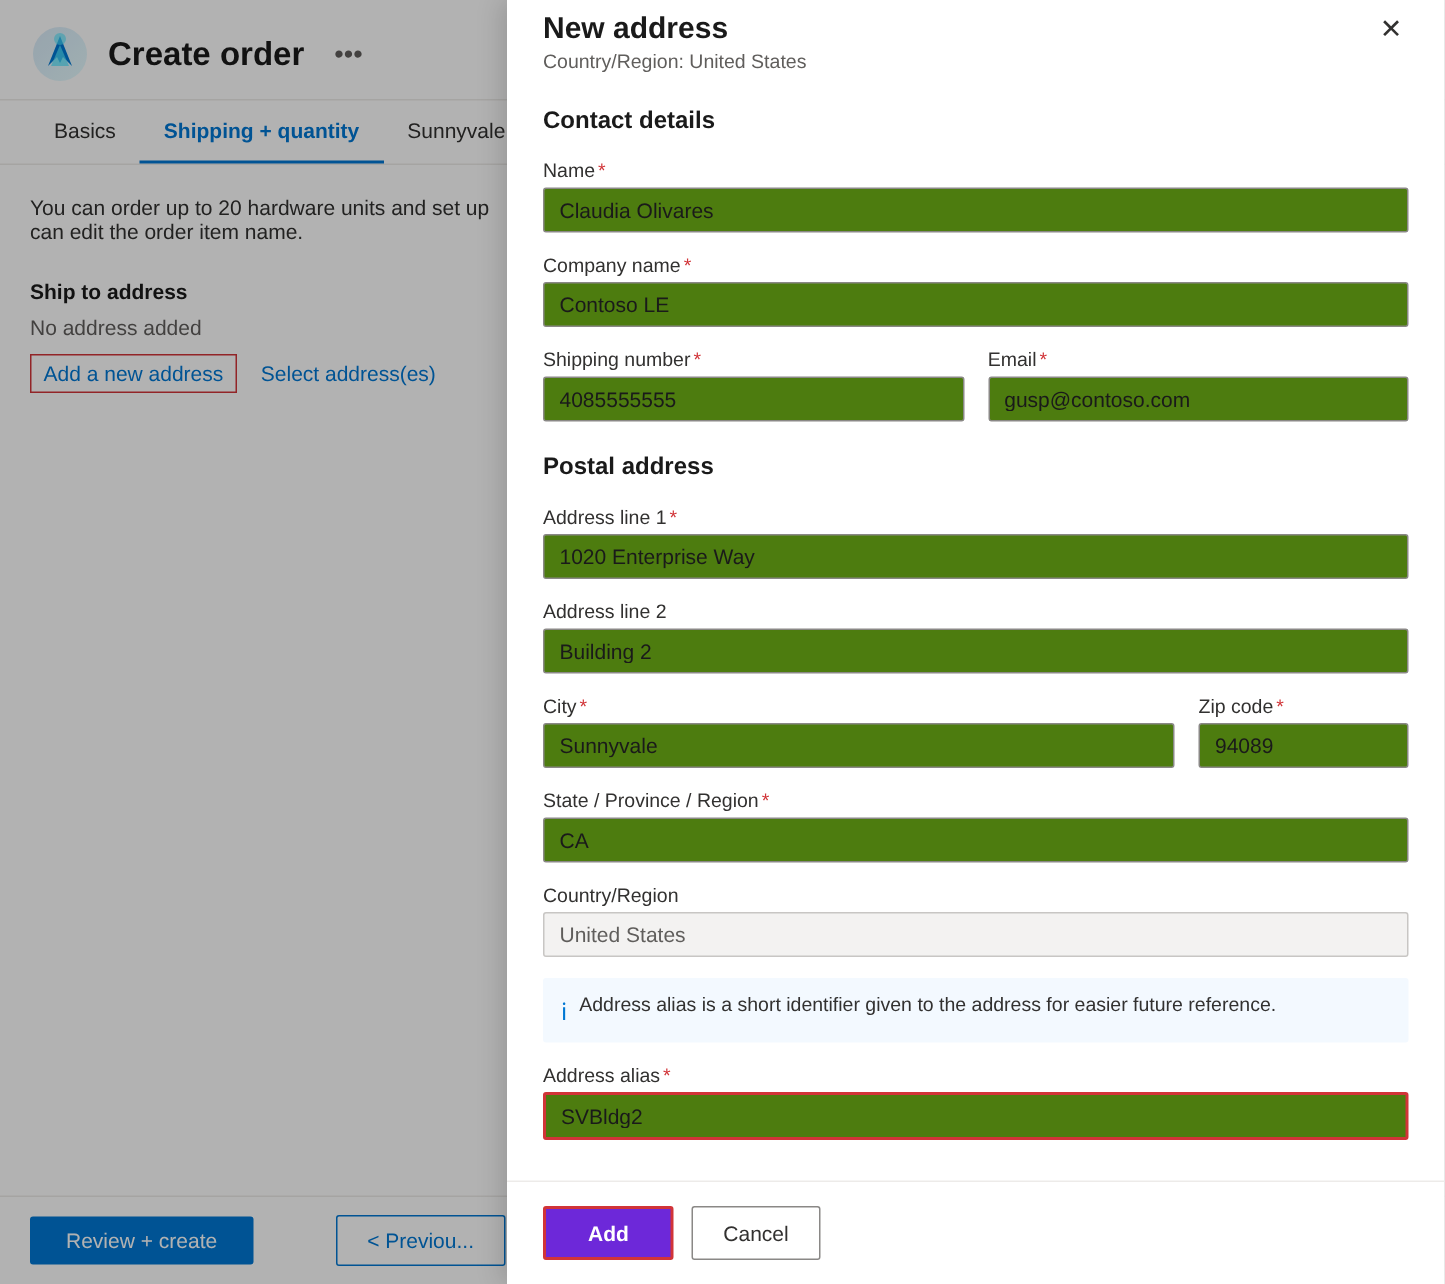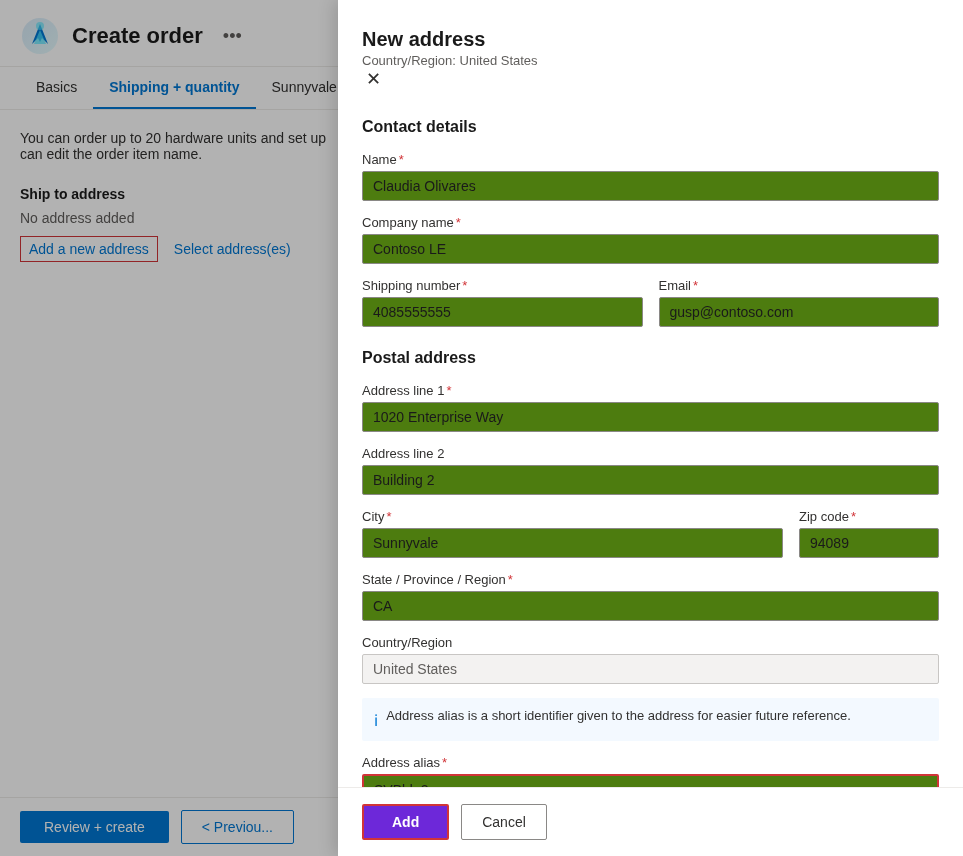--- a/index.html
+++ b/index.html
@@ -141,20 +141,21 @@
       border-radius: 2px;
     }
     .previous-btn {
       background: #fff;
       color: #0078d4;
       border: 1px solid #0078d4;
       padding: 8px 20px;
       font-size: 14px;
       cursor: pointer;
       border-radius: 2px;
+      margin-left: 43px;
     }
 
     
     .modal-overlay {
       position: absolute;
       top: 0; left: 0;
       width: 963px;
       height: 856px;
       background: rgba(0,0,0,0.3);
       z-index: 10;
@@ -172,22 +173,21 @@
       display: flex;
       flex-direction: column;
       box-shadow: -4px 0 16px rgba(0,0,0,0.15);
       overflow-y: auto;
     }
 
     .modal-header {
       display: flex;
       justify-content: space-between;
       align-items: flex-start;
-      padding: 28px 24px 4px 24px;
-      flex-direction: column;
+      padding: 8px 24px 4px 24px;
     }
     .modal-title {
       font-size: 20px;
       font-weight: 600;
       color: #1a1a1a;
     }
     .modal-subtitle {
       font-size: 13px;
       color: #605e5c;
       margin-top: 2px;

